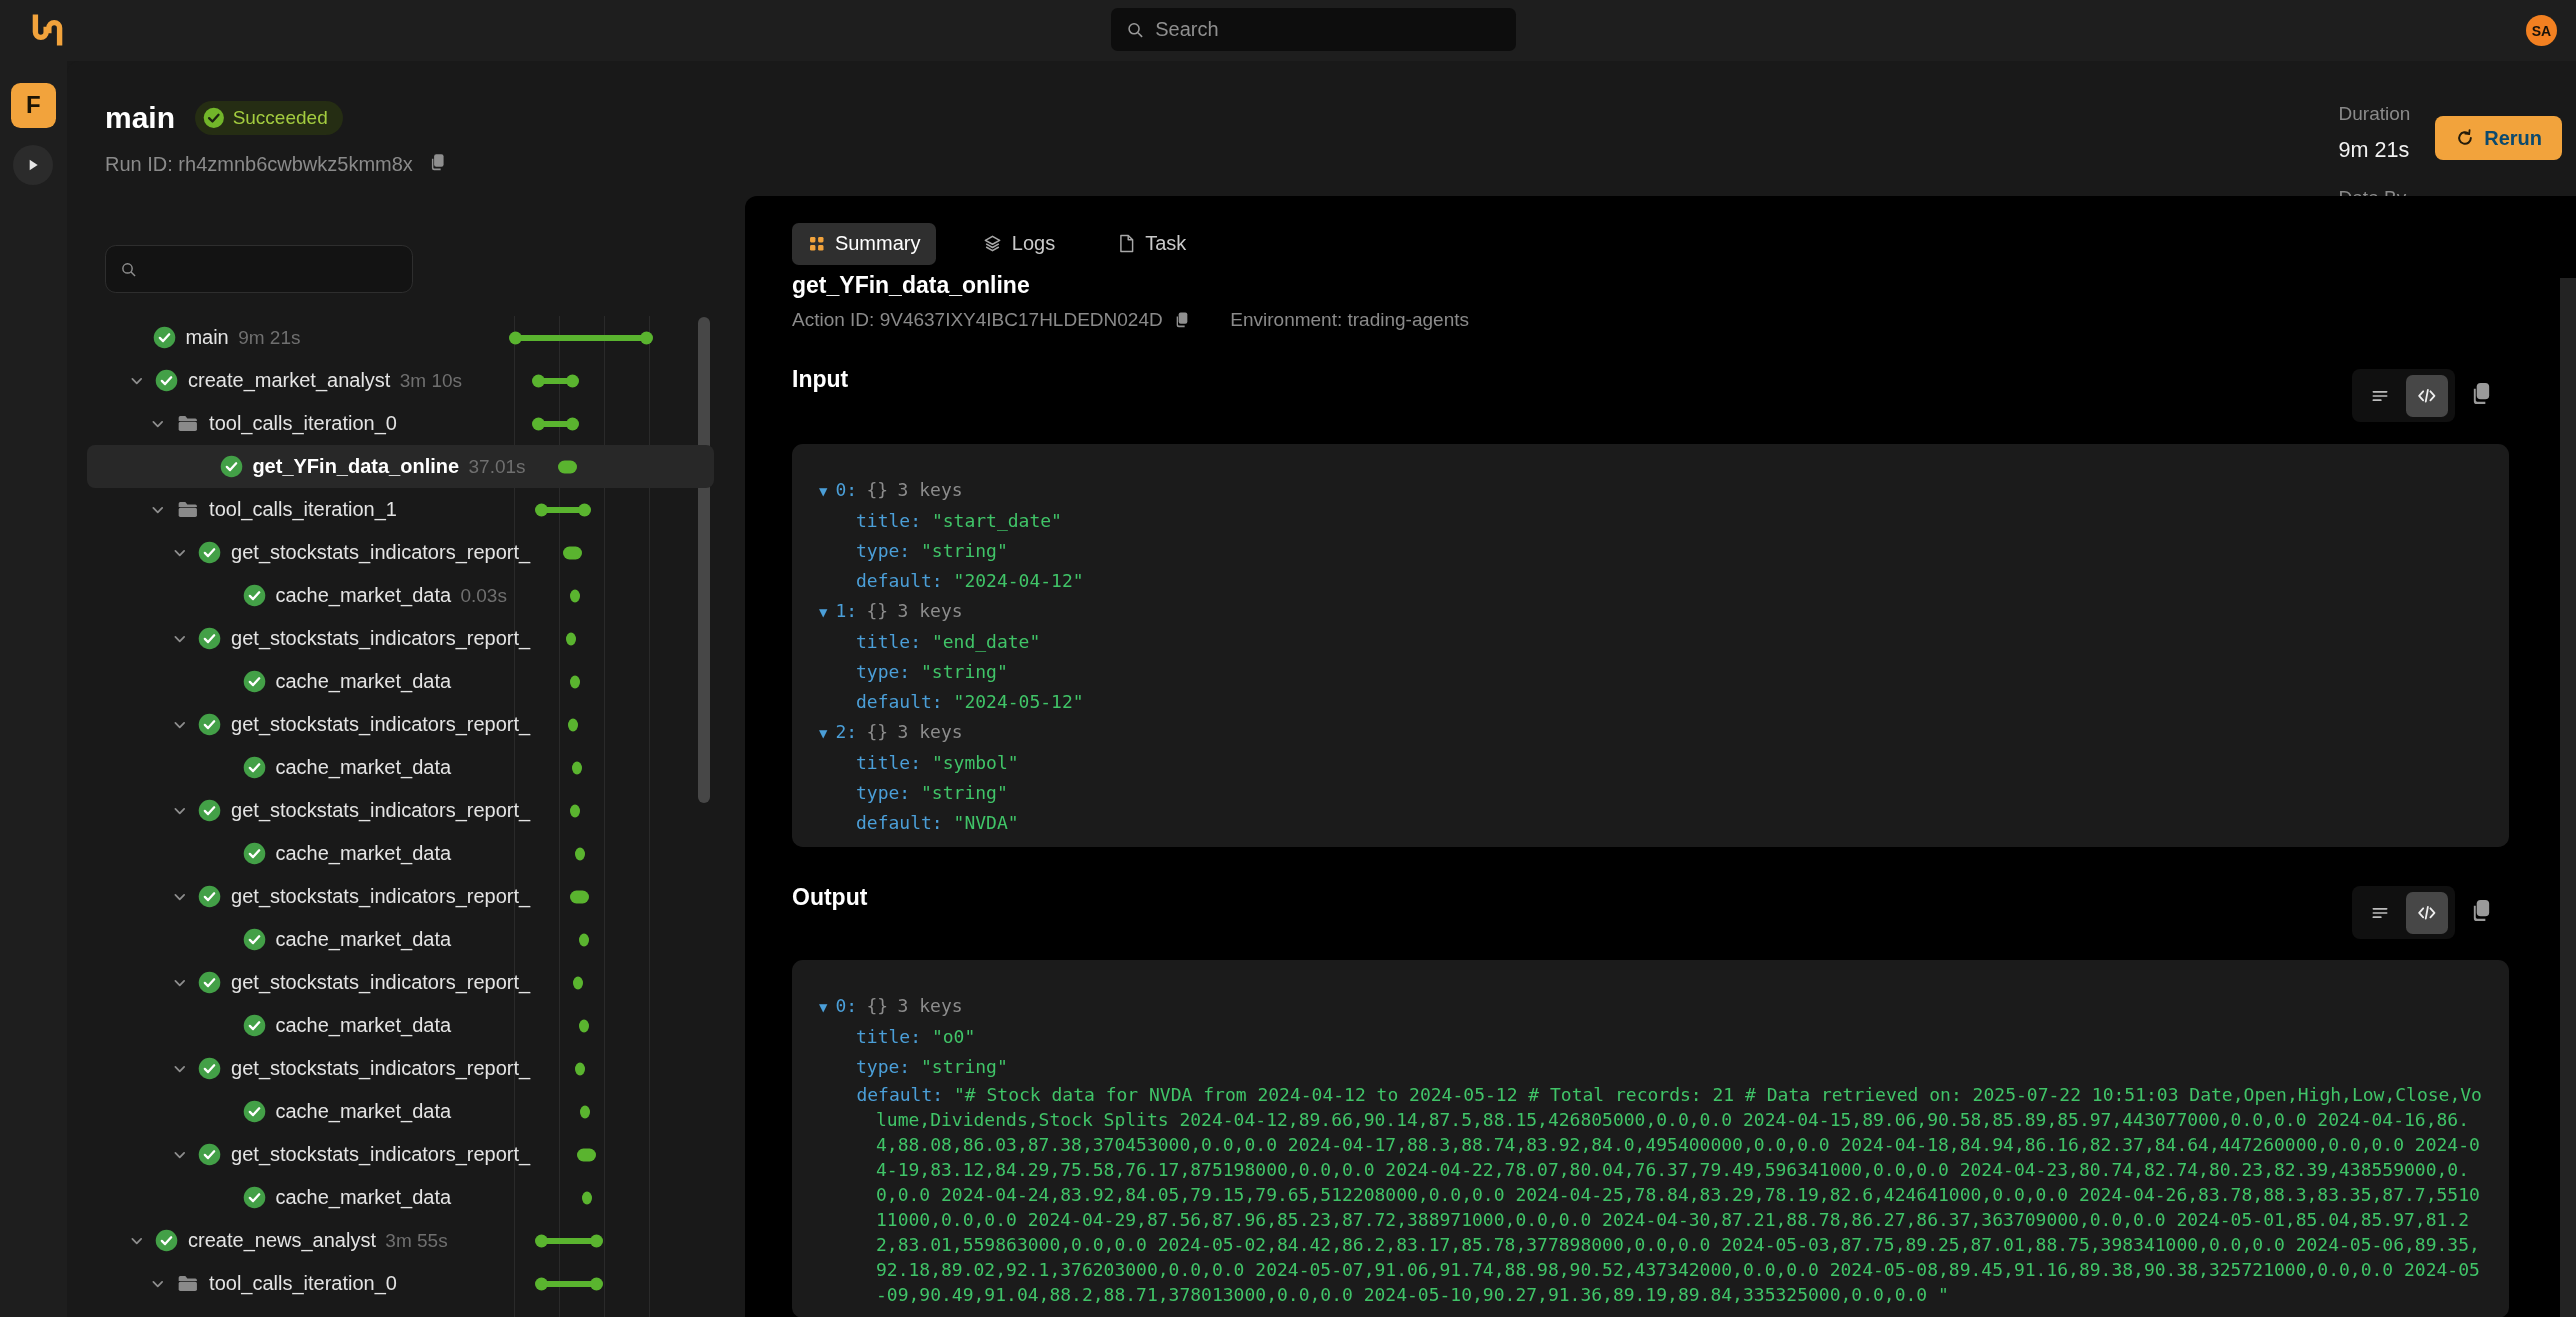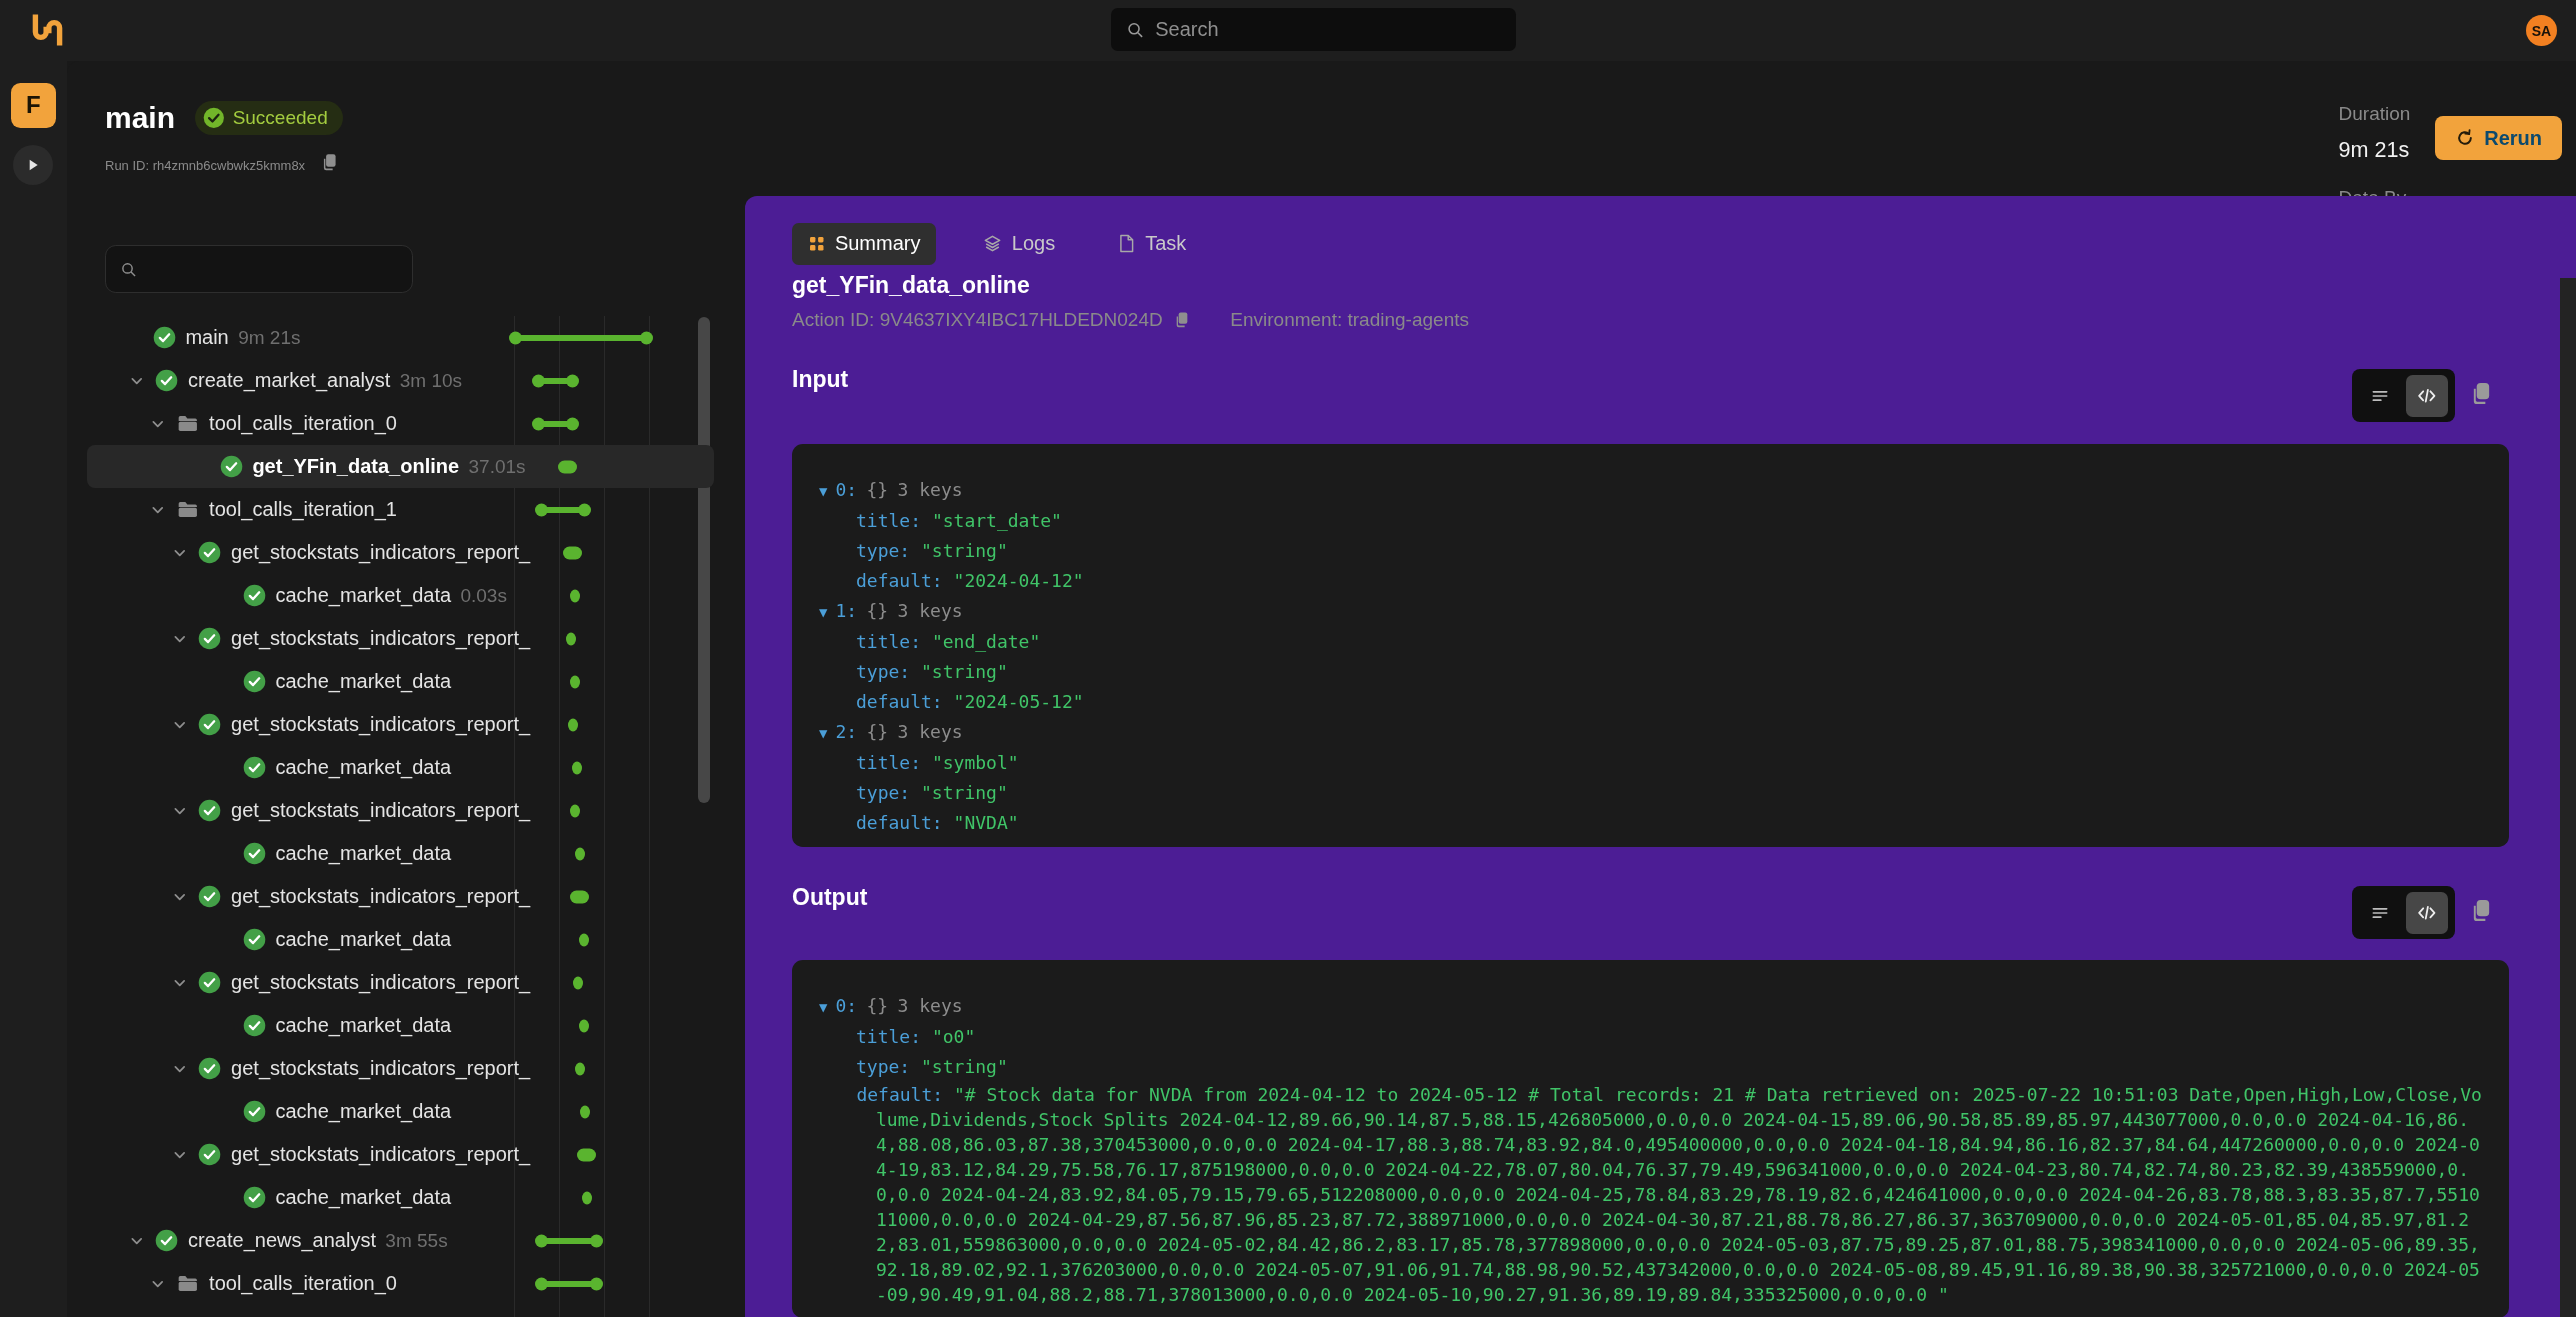--- a/index.html
+++ b/index.html
@@ -29,22 +29,22 @@
   
   .app { position:absolute; left:67px; top:61px; right:0; bottom:0; background:#191919; border-radius:12px 0 0 0; }
 
   
   .runhead { position:absolute; left:0; top:0; right:0; height:135px; }
   .runtitle-row { position:absolute; left:38px; top:40px; display:flex; align-items:center; gap:20px; }
   .runtitle { font-size:30px; font-weight:600; color:#ffffff; }
   .badge { display:flex; align-items:center; gap:8px; background:#252d13; border-radius:674px;
     padding:6px 15px 6px 8px; }
   .badge .txt { color:#a3cc3f; font-size:19px; }
-  .runid { position:absolute; left:38px; top:92px; color:#8a8a8a; font-size:13px;
-    display:flex; align-items:flex-end; gap:16px; }
+  .runid { position:absolute; left:38px; top:92px; color:#8a8a8a; font-size:20px;
+    display:flex; align-items:flex-start; gap:16px; }
   .meta-row { position:absolute; right:81px; top:42px; display:flex; gap:24px; align-items:flex-start;flex-direction:column; }
   .meta-col .lbl { color:#8a8a8a; font-size:19px; margin-bottom:12px; }
   .meta-col .val { color:#f2f2f2; font-size:21.6px; display:flex; align-items:center; gap:9.4px; }
   .mini-avatar { width:27px; height:27px; border-radius:50%; background:#f28021; color:#17120a;
     font-weight:bold; font-size:11.5px; display:flex; align-items:center; justify-content:center; }
   .rerun { position:absolute; right:14px; top:55px; height:44px; padding:0 20px; border:none;
     background:#f2a33c; color:#0c4a6e; border-radius:8px; font-size:20px; font-weight:600;
     display:flex; align-items:center; gap:9.4px; cursor:pointer; font-family:"Liberation Sans",sans-serif; }
 
   
@@ -69,21 +69,21 @@
     width:13px; height:13px; border-radius:50%; background:#5ab42f; }
   .tl .bar::before { left:-4px; } .tl .bar::after { right:-4px; }
   .tl .dot { position:absolute; top:50%; transform:translateY(-50%); width:10px; height:13px;
     border-radius:50%; background:#5ab42f; }
   .tl .dot2 { position:absolute; top:50%; transform:translateY(-50%); width:19px; height:13px;
     border-radius:6.7px; background:#5ab42f; }
   .side-scroll { position:absolute; left:631px; top:121px; width:12px; height:486px;
     background:#474747; border-radius:6px; }
 
   
-  .detail { position:absolute; left:678px; top:135px; right:0; bottom:0; background:#4c1d95; border-radius:12px 0 0 0; }
+  .detail { position:absolute; left:678px; top:135px; right:0; bottom:0; background:#000000; border-radius:12px 0 0 0; }
   .tabs { position:absolute; left:47px; top:27px; display:flex; align-items:center; gap:31px; }
   .tab { display:flex; align-items:center; gap:9.4px; font-size:20px; color:#c9c9c9; cursor:pointer;
     padding:9.4px 16px; border-radius:6.7px; }
   .tab.active { background:#2f2f2f; color:#ffffff; }
   .dtitle { position:absolute; left:47px; top:76px; font-size:23px; font-weight:bold; color:#ffffff; }
   .dmeta { position:absolute; left:47px; top:113px; font-size:19px; color:#8a8a8a;
     display:flex; align-items:center; gap:10.8px; }
   .dmeta .env { margin-left:30px; }
   .sect-head { position:absolute; left:47px; font-size:23px; font-weight:bold; color:#ffffff; }
   .icon-group { position:absolute; right:121px; width:103px; height:53px; background:#101010;

